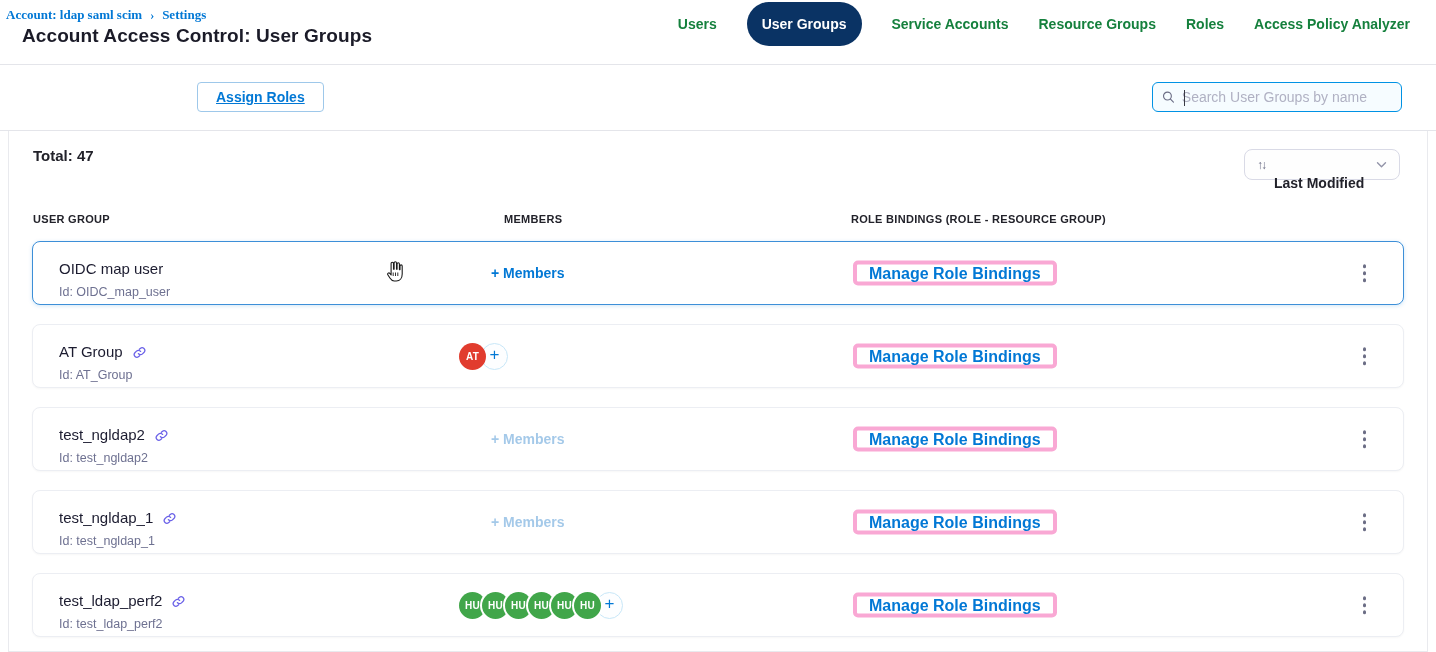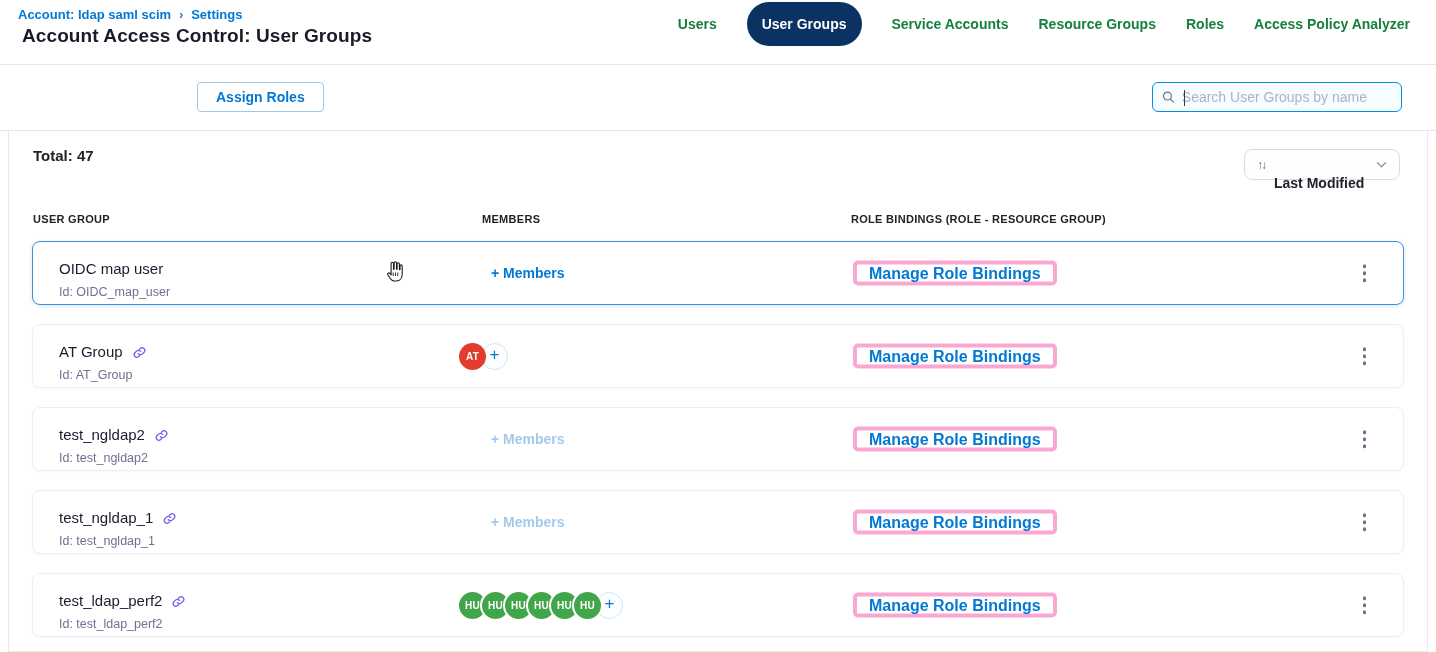--- a/index.html
+++ b/index.html
@@ -1,45 +1,45 @@
 <!DOCTYPE html>
 <html><head>
 <meta charset="utf-8">
 <style>
   * { margin:0; padding:0; box-sizing:border-box; }
   html,body { width:1436px; height:652px; background:#fff; font-family:"Liberation Sans","DejaVu Sans",sans-serif; overflow:hidden; }
   .page { position:relative; width:1436px; height:652px; background:#fff; }
 
   
   .app-header { position:absolute; left:0; top:0; width:1436px; height:65px; background:#fff; border-bottom:1px solid #e4e5ea; }
-  .breadcrumb { position:absolute; left:18px; top:7px; font-size:13px; font-weight:600; color:#0278d5; display:flex; gap:8px; align-items:center; }
+  .breadcrumb { position:absolute; left:6px; top:7px; font-size:13px; font-weight:600; color:#0278d5; display:flex; gap:8px; align-items:center;font-family:Liberation Serif, serif; }
   .breadcrumb .sep { color:#0278d5; font-size:12px; font-weight:700; }
   .page-title { position:absolute; left:22px; top:25px; font-size:19px; font-weight:700; color:#1b1b28; letter-spacing:.1px; }
   .nav { position:absolute; right:26px; top:0; height:48px; display:flex; align-items:center; gap:30px; }
   .nav .nav-item { font-size:14px; font-weight:600; color:#15803d; cursor:pointer; white-space:nowrap; }
   .nav .nav-item.active { background:#0a3364; color:#fff; padding:14px 15px; border-radius:999px; font-weight:700; }
 
   
   .toolbar { position:absolute; left:0; top:65px; width:1436px; height:66px; background:#fff; border-bottom:1px solid #e4e5ea; }
   .btn-primary { position:absolute; left:22px; top:17px; height:30px; padding:0 16px; background:#0278d5; color:#fff; font-size:14px; font-weight:700; border:none; border-radius:4px; cursor:pointer; font-family:inherit; }
-  .btn-secondary { position:absolute; left:197px; top:17px; height:30px; padding:0 18px; background:#fff; color:#0278d5; font-size:14px; font-weight:700; border:1px solid #9ec8ea; border-radius:4px; cursor:pointer; font-family:inherit; }
+  .btn-secondary { position:absolute; left:197px; top:17px; height:30px; padding:0 18px; background:#fff; color:#0278d5; font-size:14px; font-weight:700; border:1px solid #9ec8ea; border-radius:4px; cursor:pointer; font-family:inherit;text-decoration:underline; }
   .search-box { position:absolute; right:34px; top:17px; width:250px; height:30px; background:#f6fcff; border:1px solid #0092e4; border-radius:6px; display:flex; align-items:center; padding:2px 9px; }
   .search-box input { border:none; outline:none; background:transparent; font-size:14px; color:#22222a; width:100%; margin-left:7px; font-family:inherit; }
   .search-box input::placeholder { color:#b0b1c3; }
   .search-caret { position:absolute; left:31px; top:7px; width:1px; height:16px; background:#3a3a44; }
 
   
   .content { position:absolute; left:8px; top:131px; width:1420px; height:521px; background:#fff; border-left:1px solid #e9eaee; border-right:1px solid #e9eaee; border-bottom:1px solid #e9eaee; }
   .total { position:absolute; left:24px; top:16px; font-size:15px; font-weight:700; color:#22222a; }
   .sort-select { position:absolute; right:27px; top:18px; width:156px; height:31px; background:#fefefe; border:1px solid #d9dae6; border-radius:8px; display:flex; align-items:center; padding:0 12px; cursor:pointer; }
   .sort-glyph { font-size:12px; color:#6b6d85; letter-spacing:-2px; margin-right:9px; }
   .sort-label { font-size:14px; font-weight:600; color:#22222a; flex:1;margin-top:36px; }
 
   .col-head { position:absolute; top:82px; font-size:11px; font-weight:700; color:#22222a; letter-spacing:.3px; }
-  .col-head.c0 { left:24px; } .col-head.c1 { left:441px;padding-left:32px; } .col-head.c2 { left:842px; }
+  .col-head.c0 { left:24px; } .col-head.c1 { left:463px;padding-left:32px; } .col-head.c2 { left:842px; }
 
   .cards { position:absolute; left:23px; top:110px; width:1372px; }
   .card { position:relative; width:1372px; height:64px; background:#fff; border:1px solid #eceef3; border-radius:8px; margin-bottom:19px; box-shadow:0 1px 2px rgba(40,41,61,.04); }
   .card.selected { border:1.5px solid #3d8fd8; box-shadow:0 1px 4px rgba(2,120,213,.18); }
 
   .ug-name-line { position:absolute; left:26px; top:18px; display:flex; align-items:center; gap:10px; }
   .ug-name { font-size:15px; color:#1c1c30; }
   .ug-id { position:absolute; left:26px; top:43px; font-size:12.5px; color:#6e7191; }
   .link-icon { display:inline-flex; margin-top:1px; }
 

